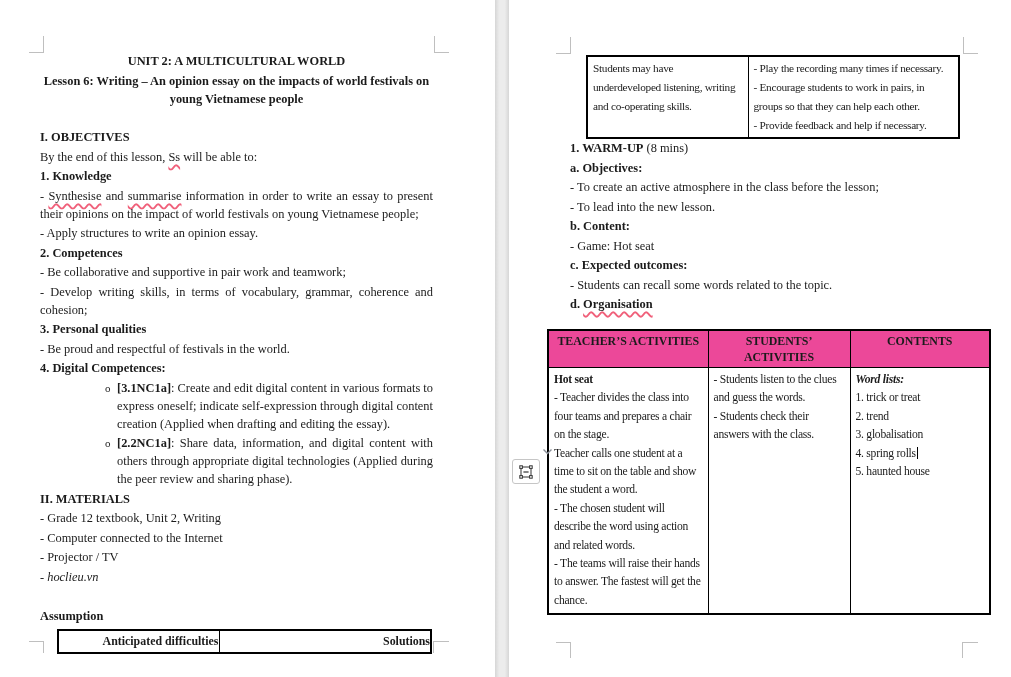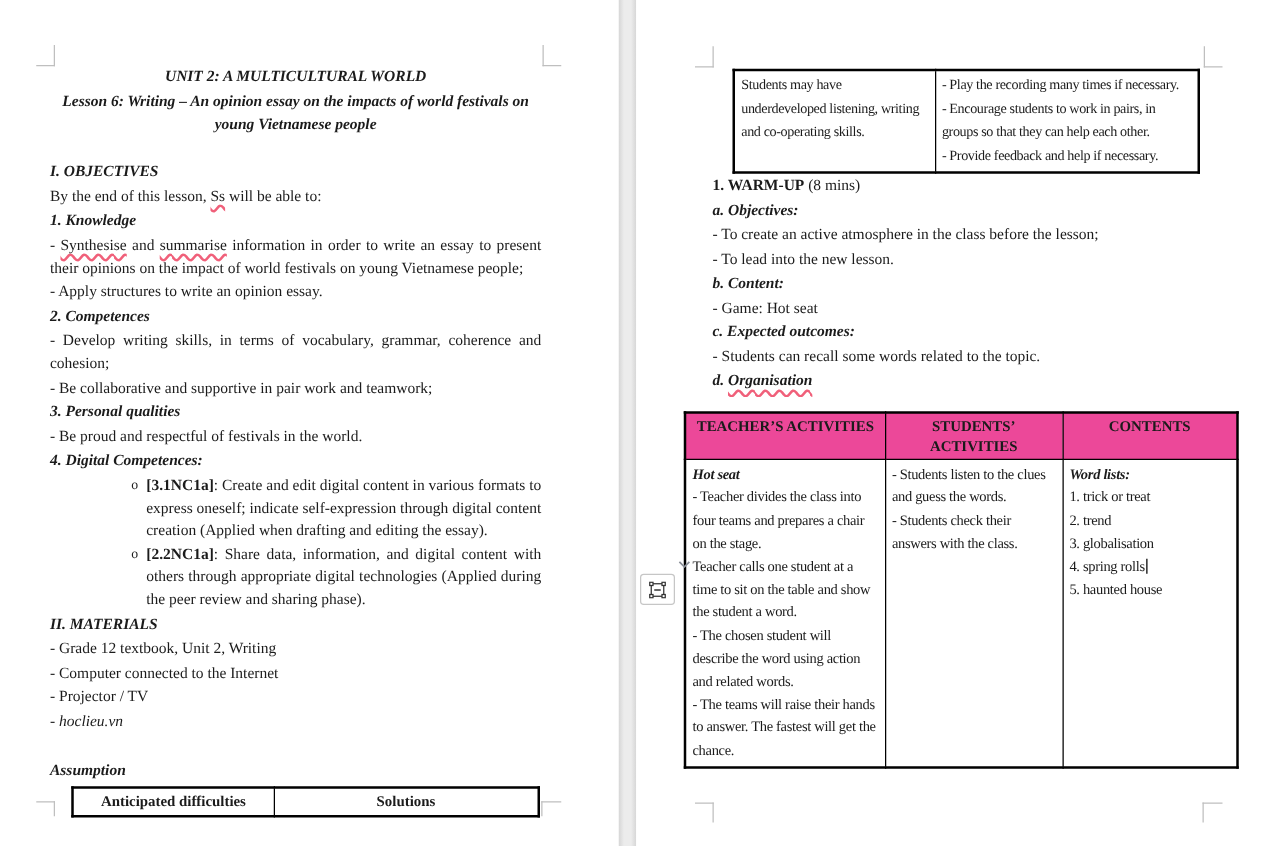--- a/index.html
+++ b/index.html
@@ -17,35 +17,35 @@
   .crop{position:absolute;}
   .crop.tl{border-right:1px solid #bfbfbf;border-bottom:1px solid #bfbfbf;}
   .crop.tr{border-left:1px solid #bfbfbf;border-bottom:1px solid #bfbfbf;}
   .crop.bl{border-right:1px solid #bfbfbf;border-top:1px solid #bfbfbf;}
   .crop.br{border-left:1px solid #bfbfbf;border-top:1px solid #bfbfbf;}
   
   .content{position:absolute;font-size:12.4px;line-height:18px;}
   #content-l{left:40px;top:52px;width:393px;text-align:justify;}
   #content-r{left:61px;top:53px;width:393px;}
   .content p{margin:0 0 1.5px 0;}
-  .h{font-weight:bold;font-style:italic;}
+  .h{font-weight:bold;}
   .ctr{text-align:center;}
   .it{font-style:italic;}
   .bi{font-weight:bold;font-style:italic;}
   .sq{text-decoration-line:underline;text-decoration-style:wavy;
       text-decoration-color:#f0607a;text-decoration-thickness:1.5px;text-underline-offset:3px;}
   .spacer18{height:18px;}
   .bullet{display:flex;margin:0 0 1.5px 0;}
   .bullet .bm{width:12px;margin-left:65px;flex:none;font-size:11px;}
   .bullet .bt{flex:1;text-align:justify;}
   
   table{border-collapse:collapse;}
   td{border:1px solid #000;vertical-align:top;}
   .atable{border:2px solid #000;margin:4px 0 0 17px;width:373px;table-layout:fixed;}
-  .atable td{font-weight:bold;text-align:center;padding:3px 20px;font-size:11.9px;line-height:15px;}
+  .atable td{font-weight:bold;text-align:right;padding:3px 0;font-size:11.9px;line-height:15px;}
   .ctable{border:2px solid #000;margin:2px 0 0 16px;width:372px;table-layout:fixed;
     font-size:11.3px;letter-spacing:-0.3px;line-height:19px;}
   .ctable td{padding:2px 5px;}
   .btable{border:2px solid #000;margin:16px 0 0 -23px;width:442px;table-layout:fixed;
     font-size:11.6px;letter-spacing:-0.25px;line-height:18.4px;}
   .btable td{padding:3px 5px;}
   .btable tr.hd td{background:#ec4899;font-weight:bold;text-align:center;
     padding:2px 2px;font-size:11.9px;letter-spacing:0;line-height:16px;}
   .cp{margin:0;}
   .rel{position:relative;}
@@ -74,22 +74,22 @@
     <div class="spacer18"></div>
 
     <p class="h">I. OBJECTIVES</p>
     <p><span>By the end of this lesson, </span><span class="sq">Ss</span><span> will be able to:</span></p>
 
     <p class="h">1. Knowledge</p>
     <p><span>- </span><span class="sq">Synthesise</span><span> and </span><span class="sq">summarise</span><span> information in order to write an essay to present their opinions on the impact of world festivals on young Vietnamese people;</span></p>
     <p>- Apply structures to write an opinion essay.</p>
 
     <p class="h">2. Competences</p>
+    <p>- Be collaborative and supportive in pair work and teamwork;</p>
     <p>- Develop writing skills, in terms of vocabulary, grammar, coherence and cohesion;</p>
-    <p>- Be collaborative and supportive in pair work and teamwork;</p>
 
     <p class="h">3. Personal qualities</p>
     <p>- Be proud and respectful of festivals in the world.</p>
 
     <p class="h">4. Digital Competences:</p>
     <div class="bullet">
       <span class="bm">o</span>
       <span class="bt"><b>[3.1NC1a]</b><span>: Create and edit digital content in various formats to express oneself; indicate self-expression through digital content creation (Applied when drafting and editing the essay).</span></span>
     </div>
     <div class="bullet">

